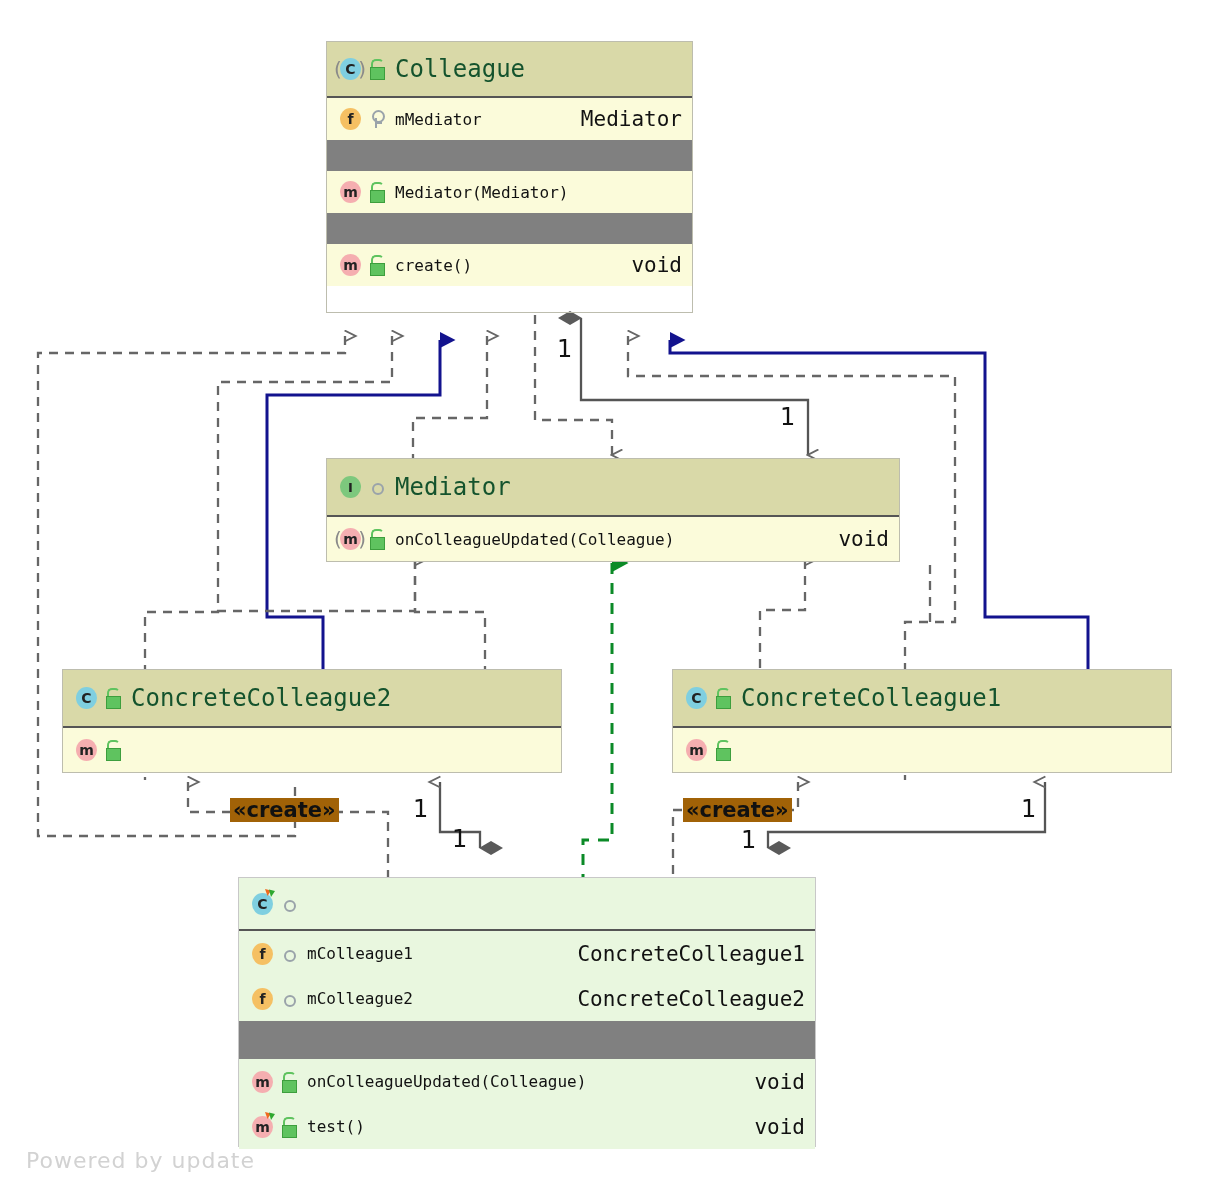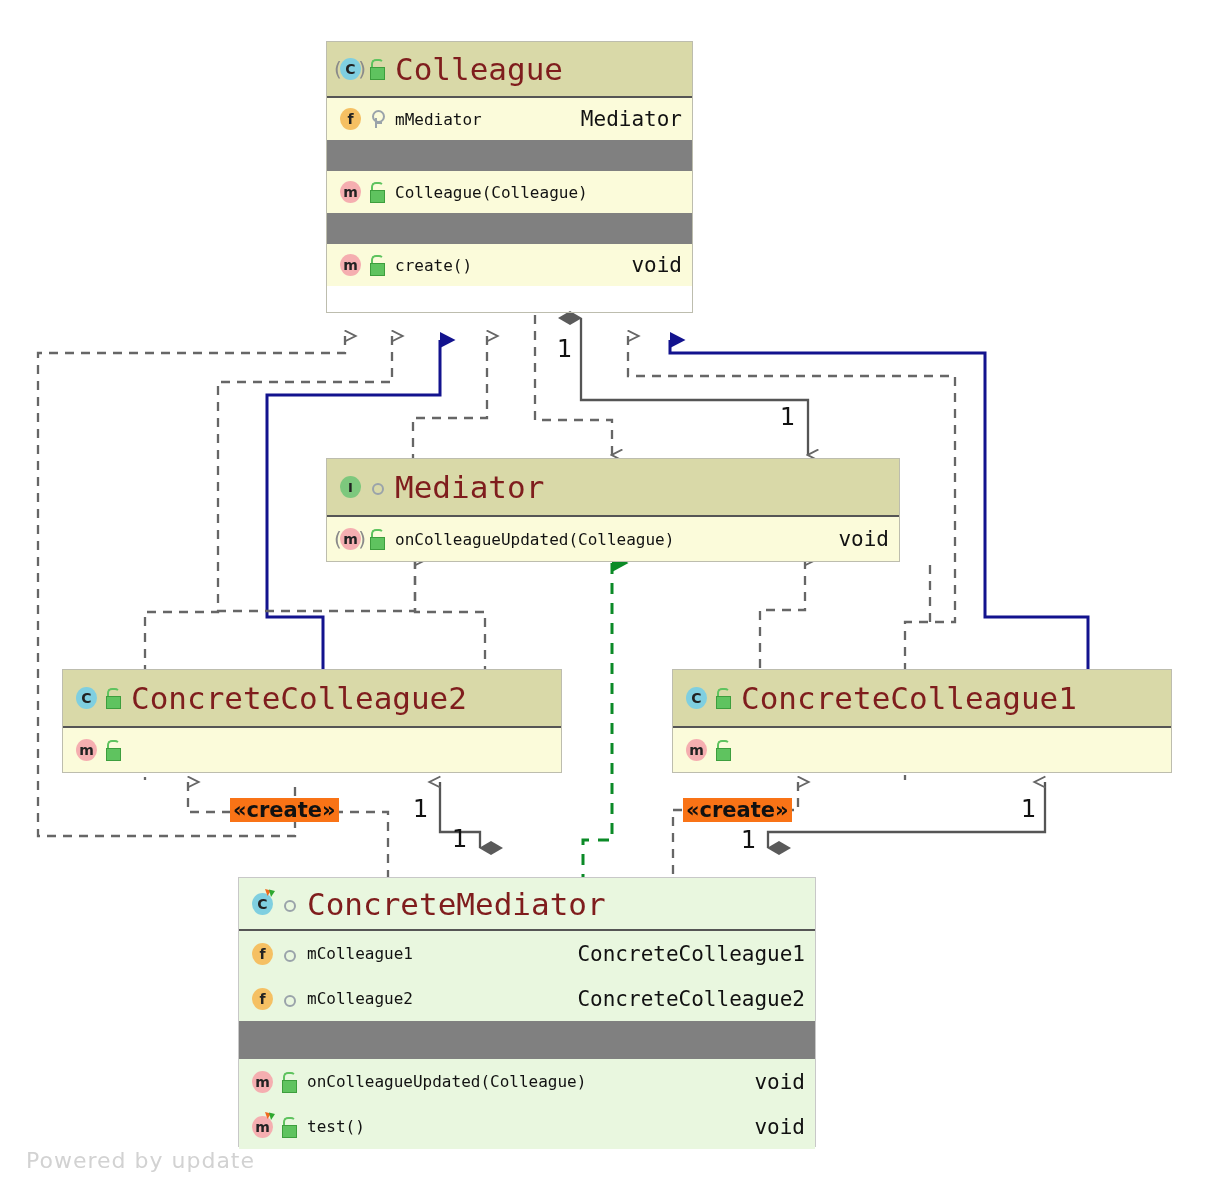--- a/index.html
+++ b/index.html
@@ -13,21 +13,21 @@
   .node.plain{border:1px solid #c8c8c8;}
   .hdr{display:flex;align-items:center;height:56px;padding:0 10px;box-sizing:border-box;
        background:#d9d9a8;border-bottom:2px solid #555;}
   .hdr.green{background:#e9f7df;border-bottom:2px solid #555;}
   .row{display:flex;align-items:center;height:42px;padding:0 10px;box-sizing:border-box;
        background:#fbfbda;}
   .row.green{background:#e9f7df;}
   .sep{height:31px;background:#808080;}
   .sep.tall{height:38px;}
 
-  .nm{font-size:31px;color:#7f1d1d;letter-spacing:0px;white-space:nowrap;}
+  .nm{font-size:24px;color:#14532d;letter-spacing:0px;white-space:nowrap;}
   .mem{font-size:16px;color:#111;white-space:nowrap;}
   .ret{font-size:21px;color:#111;white-space:nowrap;margin-left:auto;}
 
   
   .ic{position:relative;width:26px;height:26px;flex:0 0 26px;margin-right:4px;}
   .ic .disc{position:absolute;left:3px;top:2px;width:21px;height:22px;border-radius:50%;
             display:flex;align-items:center;justify-content:center;
             font-size:14px;font-weight:700;color:#222;font-family:"DejaVu Sans",sans-serif;}
   .ic .disc.cyan{background:#7fcfe0;}
   .ic .disc.green{background:#7dc87d;}
@@ -43,21 +43,21 @@
   .lockshk{position:absolute;left:4px;top:1px;width:9px;height:9px;border:2px solid #5fc35f;
            border-bottom:none;border-radius:5px 5px 0 0;border-right-color:transparent;}
   .keyh{position:absolute;left:5px;top:2px;width:9px;height:9px;border:2px solid #9aa3aa;border-radius:50%;}
   .keyb{position:absolute;left:8px;top:10px;width:2px;height:10px;background:#9aa3aa;}
   .keyt{position:absolute;left:10px;top:14px;width:5px;height:2px;background:#9aa3aa;}
   .dotv{position:absolute;left:5px;top:7px;width:8px;height:8px;border:2px solid #9aa3aa;border-radius:50%;}
 
   .edgelabel{position:absolute;font-family:"DejaVu Sans","Liberation Sans",sans-serif;
              color:#111;background:transparent;}
   .mult{font-size:24px;}
-  .stereo{font-size:21px;font-weight:600;background:#f97316;padding:0 3px;}
+  .stereo{font-size:21px;font-weight:600;background:#a16207;padding:0 3px;}
 
   #watermark{position:absolute;left:26px;top:1148px;font-size:22px;color:#d2d2d2;
              font-family:"DejaVu Sans","Liberation Sans",sans-serif;letter-spacing:1px;}
 </style>
 </head>
 <body>
 
 <div id="canvas">
 
   <svg class="edges" viewBox="0 0 1212 1192">
@@ -155,21 +155,21 @@
     </div>
     <div class="sep"></div>
     <div class="row">
       <span class="ic">
           <span class="disc pink">m</span>
         </span>
       <span class="vis">
         <span class="lockshk"></span>
           <span class="lockbody"></span>
       </span>
-      <span class="mem">Colleague(Colleague)</span>
+      <span class="mem">Mediator(Mediator)</span>
     </div>
     <div class="sep"></div>
     <div class="row">
       <span class="ic">
           <span class="disc pink">m</span>
         </span>
       <span class="vis">
         <span class="lockshk"></span>
           <span class="lockbody"></span>
       </span>
@@ -252,21 +252,20 @@
       <span class="ic">
         <span class="disc cyan">C</span>
         <svg class="badge" viewBox="0 0 12 12">
           <path d="M1,0 L7,1.5 L3.5,7 Z" fill="#f06a20"></path>
           <path d="M5,0.5 L11,2 L7,8 Z" fill="#2fa82f"></path>
         </svg>
       </span>
       <span class="vis">
           <span class="dotv"></span>
         </span>
-      <span class="nm">ConcreteMediator</span>
     </div>
     <div class="row green" style="height:45px;">
       <span class="ic">
           <span class="disc orange">f</span>
         </span>
       <span class="vis">
           <span class="dotv"></span>
         </span>
       <span class="mem">mColleague1</span>
       <span class="ret">ConcreteColleague1</span>

